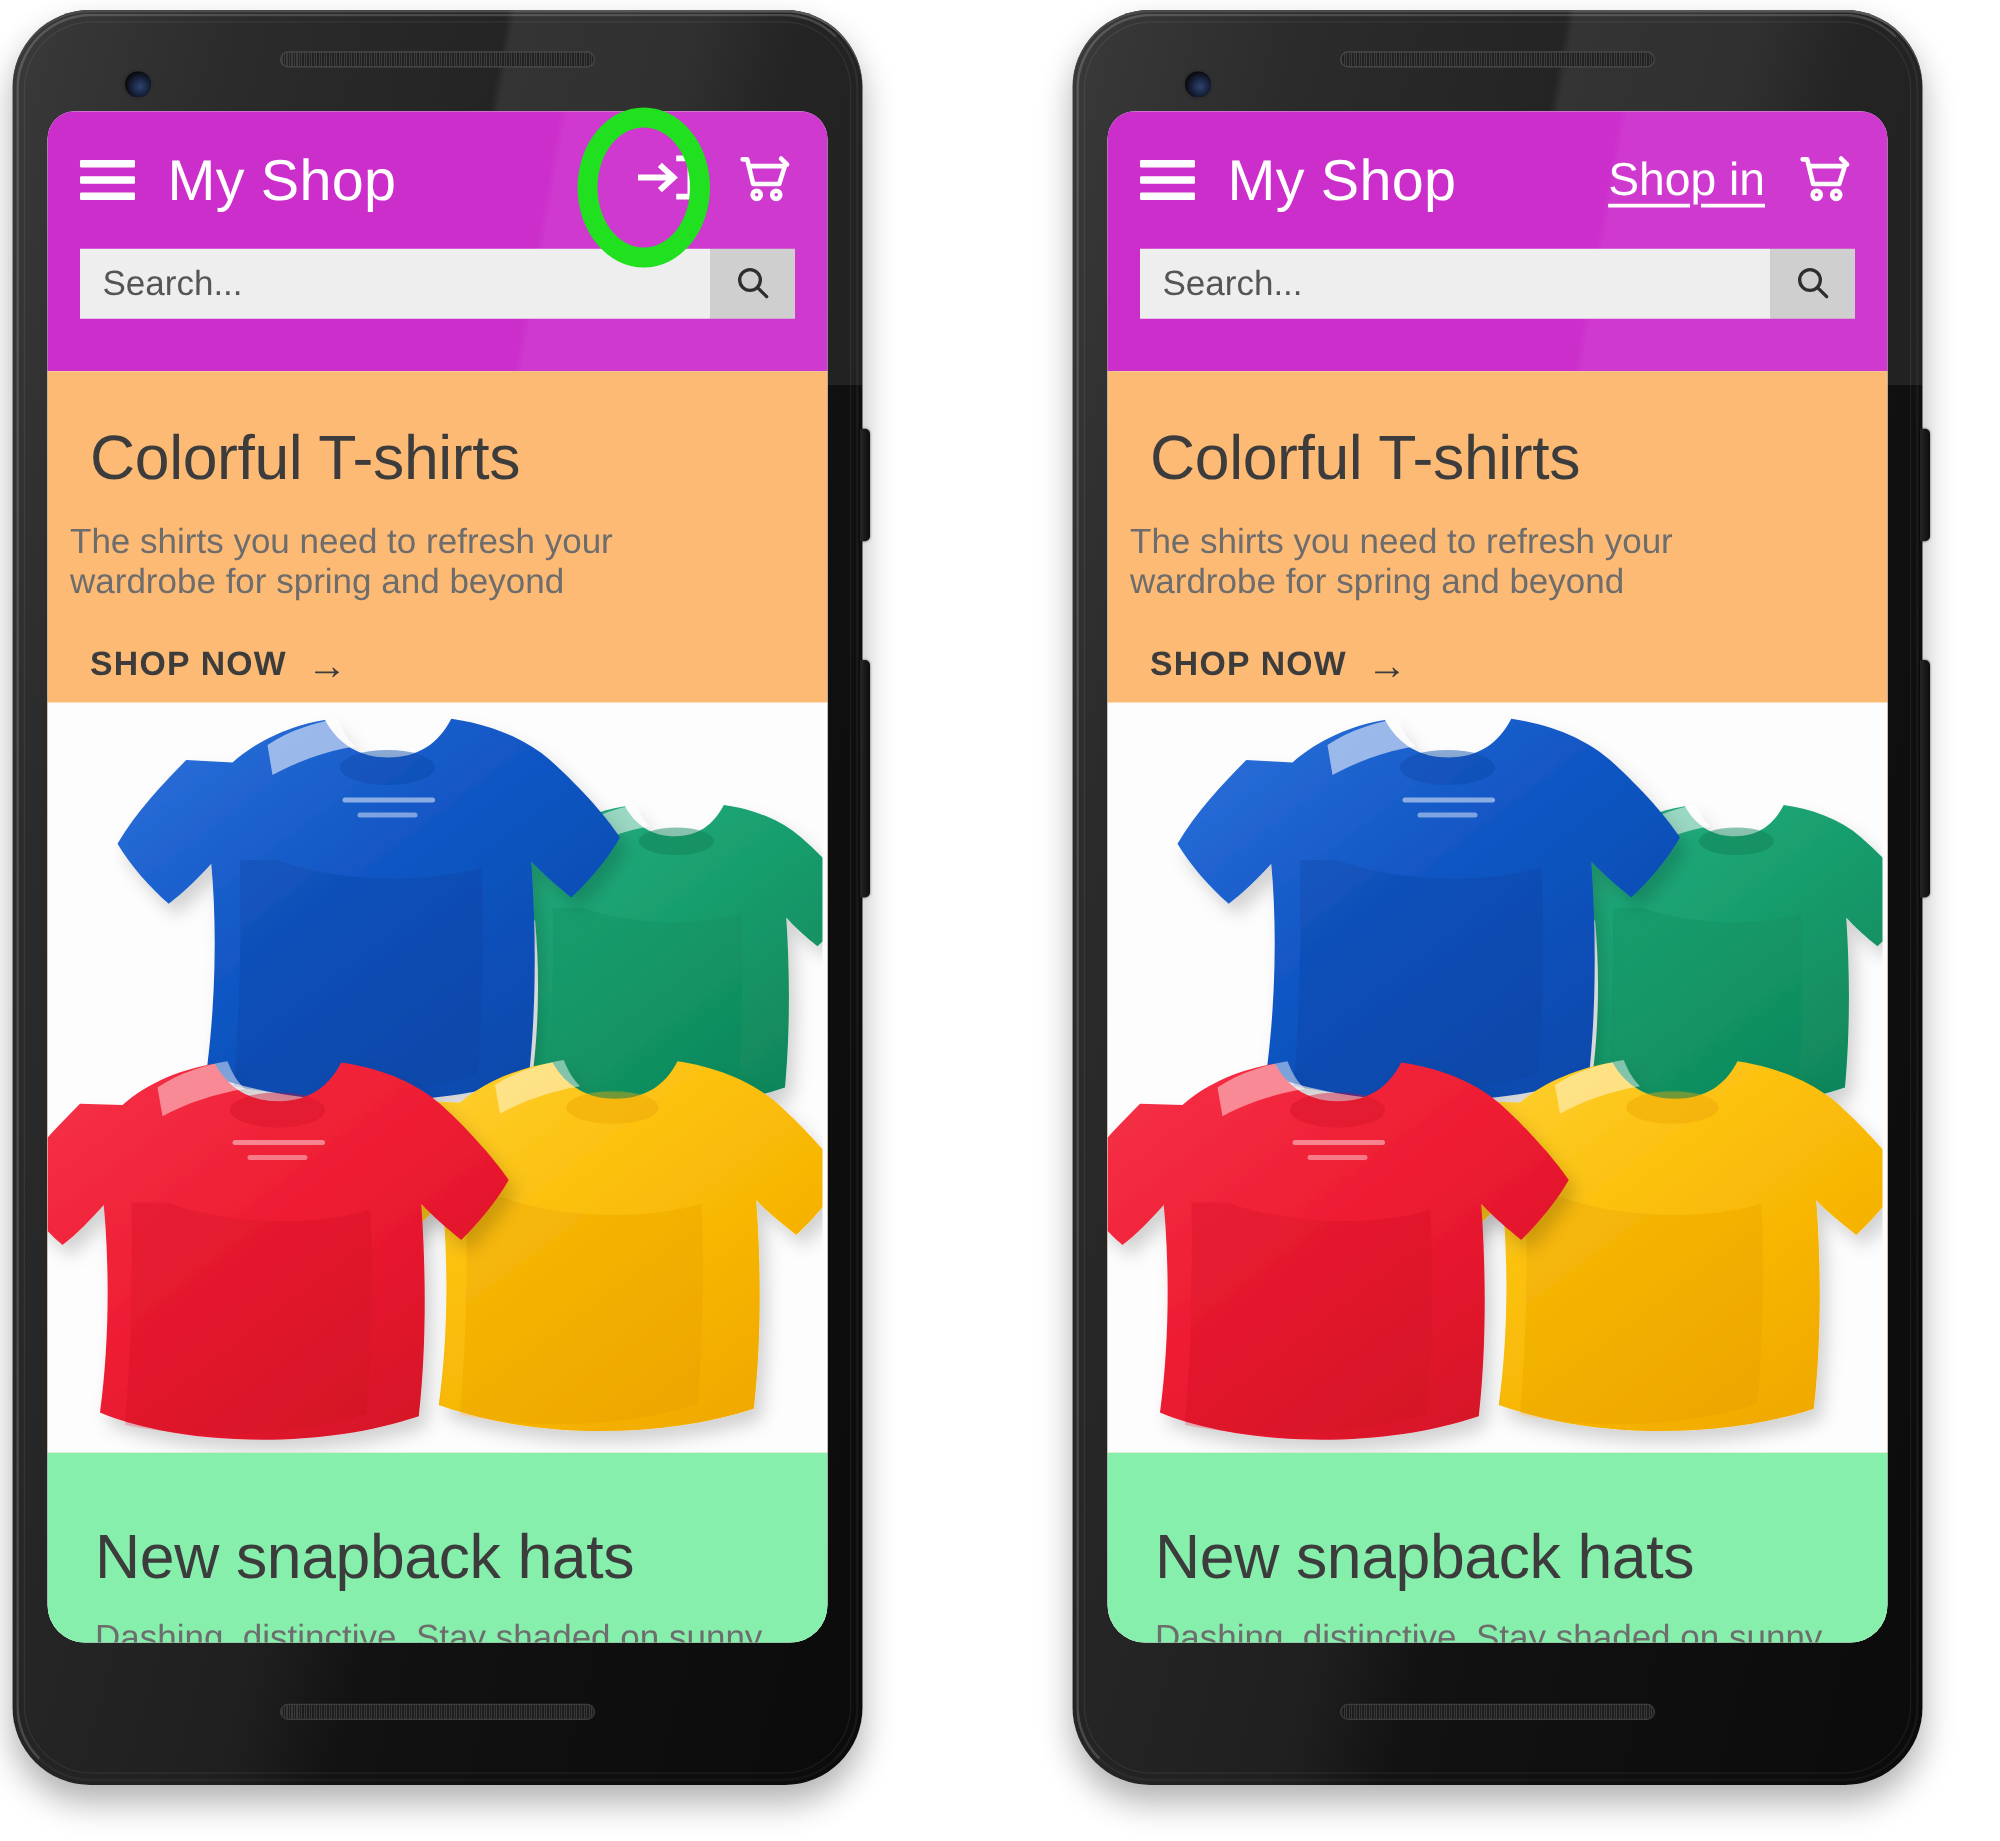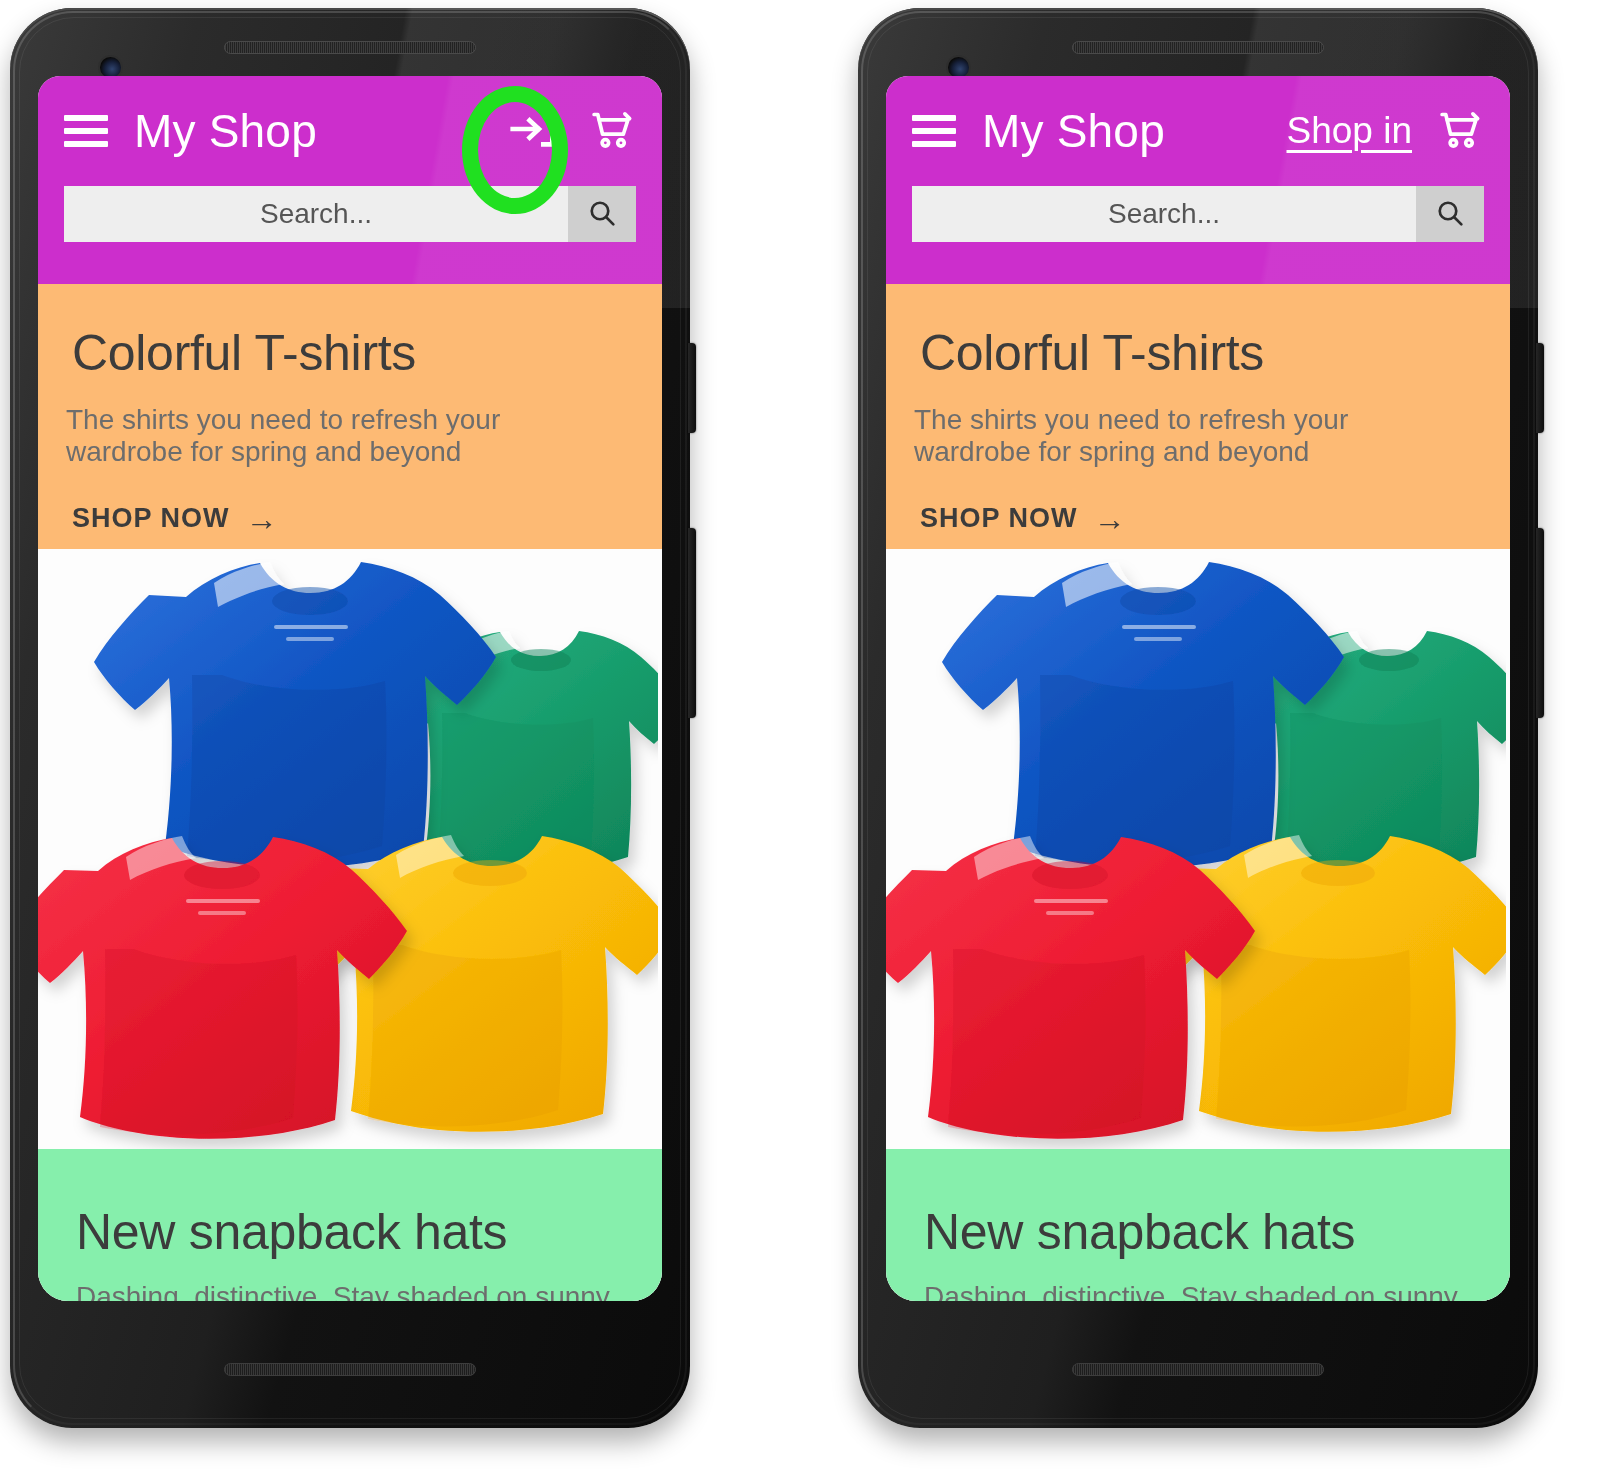--- a/index.html
+++ b/index.html
@@ -81,21 +81,21 @@
     border-radius: 0 4px 4px 0;
     background: linear-gradient(90deg,#262626,#0d0d0d);
     box-shadow: 0 0 2px rgba(0,0,0,.6);
   }
   .sidebtn.power { top: 335px;  height: 90px; }
   .sidebtn.vol   { top: 520px;  height: 190px; }
 
   
   .screen {
     position: absolute;
-    top: 68px; left: 28px;
+    top: 81px; left: 28px;
     width: 624px; height: 1225px;
     border-radius: 22px 22px 30px 30px;
     background: #ffffff;
     overflow: hidden;
   }
 
   
   .appbar {
     position: relative;
     background: #cc2ecc;
@@ -157,41 +157,40 @@
   }
   .search-input {
     flex: 1 1 auto;
     background: #eeeeee;
     border: none;
     outline: none;
     font-family: "Liberation Sans", sans-serif;
     font-size: 28px;
     color: #000000;
     padding: 0 18px;
-    text-align: center;
   }
   .search-input::placeholder { color: #555; opacity: 1; }
   .search-btn {
     width: 68px;
     background: #cfcfcf;
     border: none;
     display: flex; align-items: center; justify-content: center;
     cursor: pointer;
   }
 
   
   .content { background: #eeeeee; height: calc(100% - 208px); position: relative; }
   .card-1 { background: #fdba74; padding: 26px 0 0 0; }
   .h1 {
     font-size: 50px; font-weight: 400; color: #3c3c3c;
     padding: 14px 34px 0 34px; letter-spacing: -0.3px;
   }
   .sub {
     font-size: 28px; color: #6d6d6d; line-height: 1.16;
-    padding: 22px 34px 0 28px; max-width: 560px;
+    padding: 22px 34px 0 18px; max-width: 560px;
   }
   .cta {
     display: flex; align-items: center; gap: 16px;
     padding: 34px 39px 0 34px;
     font-size: 27px; font-weight: 700; color: #3c3c3c;
     letter-spacing: 1.0px;
     cursor: pointer;
   }
   .cta .arrow { font-size: 32px; font-weight: 400; line-height: 1; }
 

